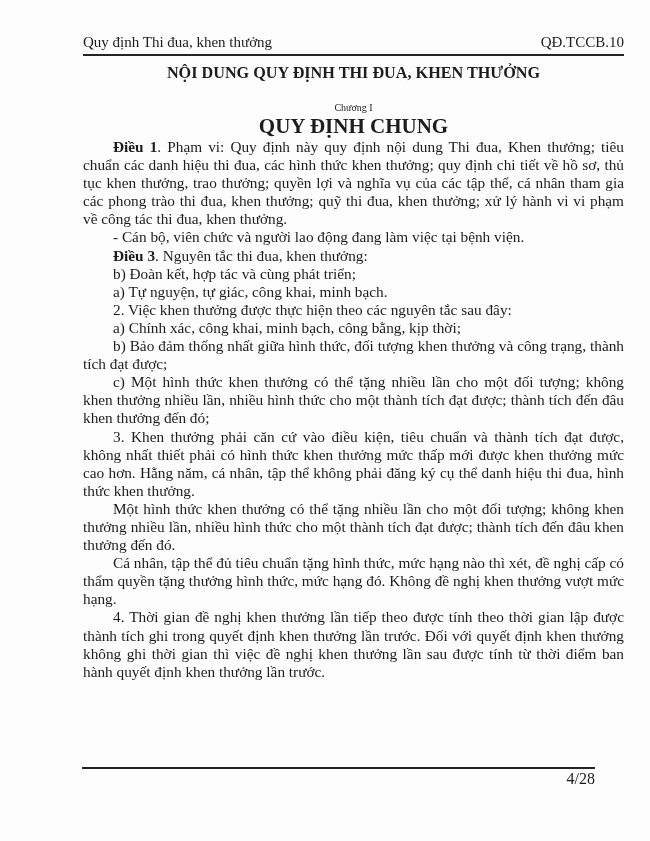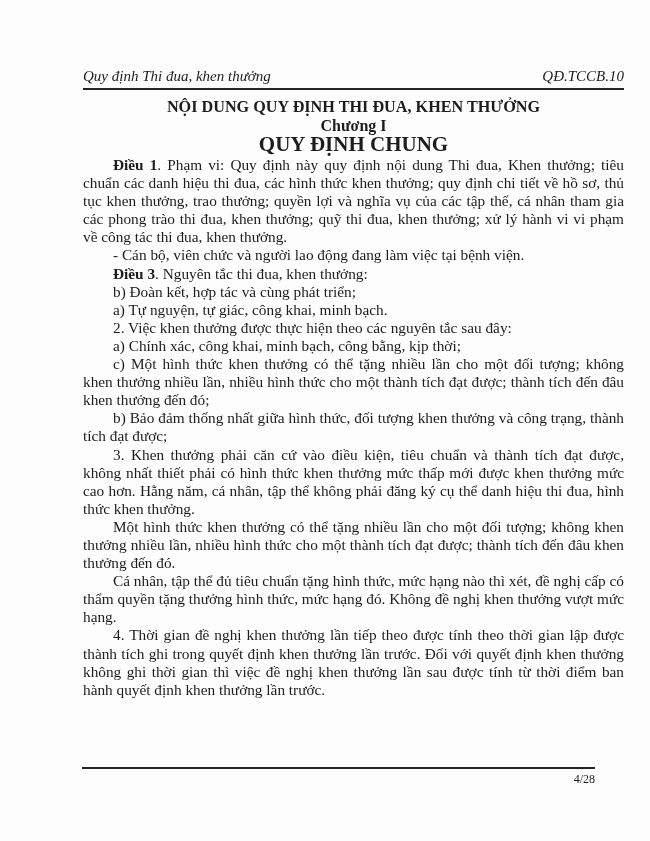--- a/index.html
+++ b/index.html
@@ -15,44 +15,42 @@
   .content {
     position: absolute;
     left: 83px;
     top: 0;
     width: 541px;
   }
   .header-row {
     display: flex;
     justify-content: space-between;
     align-items: baseline;
-    padding-top: 48px;
-    font-style: italic;
+    padding-top: 33px;
     font-size: 15px;
     line-height: 18px;
     white-space: nowrap;
-    margin-top: 19px;
   }
   .header-rule {
     height: 0;
     border-top: 2.2px solid #242424;
     margin-top: 3px;
   }
   .doc-title {
-    margin: 8px 0 0 0;
+    margin: 8px 0 16px 0;
     text-align: center;
     font-size: 16.2px;
     font-weight: bold;
     line-height: 19px;
   }
   .chapter {
     margin: 0;
     text-align: center;
-    font-size: 16px;
-    font-weight: bold;
+    font-size: 10px;
+    font-weight: normal;
     line-height: 18px;
   }
   .chapter-title {
     margin: 0;
     text-align: center;
     font-size: 21px;
     font-weight: bold;
     line-height: 18px;
   }
   .body-text {
@@ -72,21 +70,21 @@
     top: 767px;
     width: 513px;
   }
   .footer-rule {
     height: 0;
     border-top: 2.5px solid #242424;
   }
   .page-number {
     display: block;
     text-align: right;
-    font-size: 12px;
+    font-size: 16px;
     line-height: 18px;
     margin-top: 1px;
   }
 </style>
 </head>
 <body>
 
 <div class="page">
   <div class="content">
 
@@ -101,22 +99,22 @@
     <h2 class="chapter-title">QUY ĐỊNH CHUNG</h2>
 
     <div class="body-text">
       <p><b class="lead">Điều 1</b><span>. Phạm vi: Quy định này quy định nội dung Thi đua, Khen thưởng; tiêu chuẩn các danh hiệu thi đua, các hình thức khen thưởng; quy định chi tiết về hồ sơ, thủ tục khen thưởng, trao thưởng; quyền lợi và nghĩa vụ của các tập thể, cá nhân tham gia các phong trào thi đua, khen thưởng; quỹ thi đua, khen thưởng; xử lý hành vi vi phạm về công tác thi đua, khen thưởng.</span></p>
       <p><b class="lead"></b><span>- Cán bộ, viên chức và người lao động đang làm việc tại bệnh viện.</span></p>
       <p><b class="lead">Điều 3</b><span>. Nguyên tắc thi đua, khen thưởng:</span></p>
       <p><b class="lead"></b><span>b) Đoàn kết, hợp tác và cùng phát triển;</span></p>
       <p><b class="lead"></b><span>a) Tự nguyện, tự giác, công khai, minh bạch.</span></p>
       <p><b class="lead"></b><span>2. Việc khen thưởng được thực hiện theo các nguyên tắc sau đây:</span></p>
       <p><b class="lead"></b><span>a) Chính xác, công khai, minh bạch, công bằng, kịp thời;</span></p>
+      <p><b class="lead"></b><span>b) Bảo đảm thống nhất giữa hình thức, đối tượng khen thưởng và công trạng, thành tích đạt được;</span></p>
       <p><b class="lead"></b><span>c) Một hình thức khen thưởng có thể tặng nhiều lần cho một đối tượng; không khen thưởng nhiều lần, nhiều hình thức cho một thành tích đạt được; thành tích đến đâu khen thưởng đến đó;</span></p>
-      <p><b class="lead"></b><span>b) Bảo đảm thống nhất giữa hình thức, đối tượng khen thưởng và công trạng, thành tích đạt được;</span></p>
       <p><b class="lead"></b><span>3. Khen thưởng phải căn cứ vào điều kiện, tiêu chuẩn và thành tích đạt được, không nhất thiết phải có hình thức khen thưởng mức thấp mới được khen thưởng mức cao hơn. Hằng năm, cá nhân, tập thể không phải đăng ký cụ thể danh hiệu thi đua, hình thức khen thưởng.</span></p>
       <p><b class="lead"></b><span>Một hình thức khen thưởng có thể tặng nhiều lần cho một đối tượng; không khen thưởng nhiều lần, nhiều hình thức cho một thành tích đạt được; thành tích đến đâu khen thưởng đến đó.</span></p>
       <p><b class="lead"></b><span>Cá nhân, tập thể đủ tiêu chuẩn tặng hình thức, mức hạng nào thì xét, đề nghị cấp có thẩm quyền tặng thưởng hình thức, mức hạng đó. Không đề nghị khen thưởng vượt mức hạng.</span></p>
       <p><b class="lead"></b><span>4. Thời gian đề nghị khen thưởng lần tiếp theo được tính theo thời gian lập được thành tích ghi trong quyết định khen thưởng lần trước. Đối với quyết định khen thưởng không ghi thời gian thì việc đề nghị khen thưởng lần sau được tính từ thời điểm ban hành quyết định khen thưởng lần trước.</span></p>
     </div>
   </div>
 
   <div class="footer">
     <div class="footer-rule"></div>
     <span class="page-number">4/28</span>

